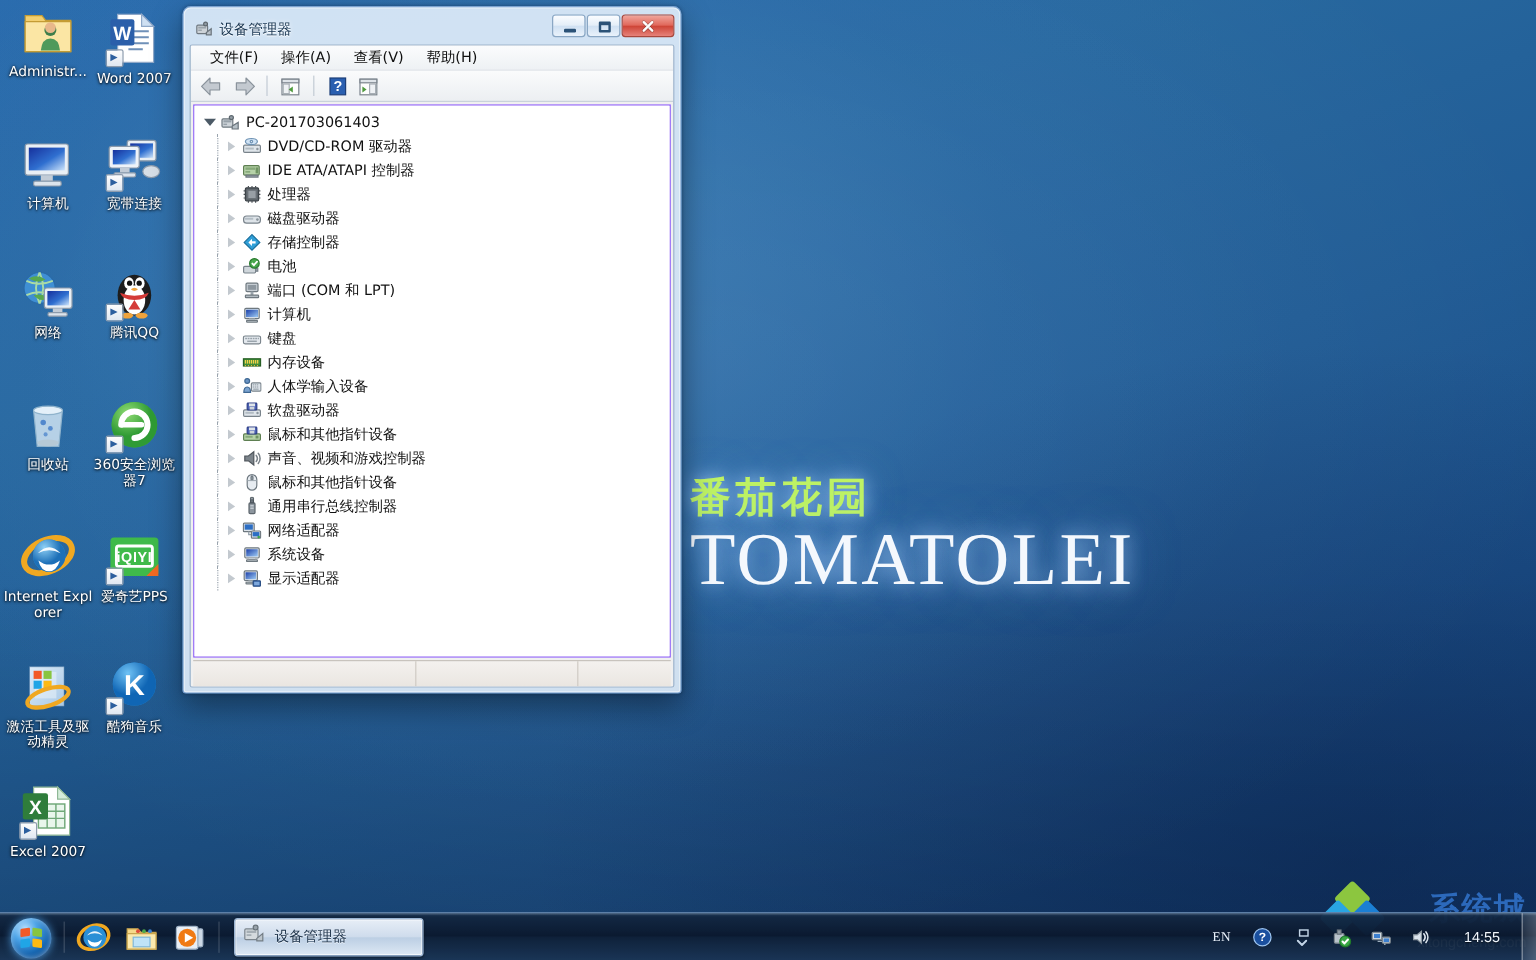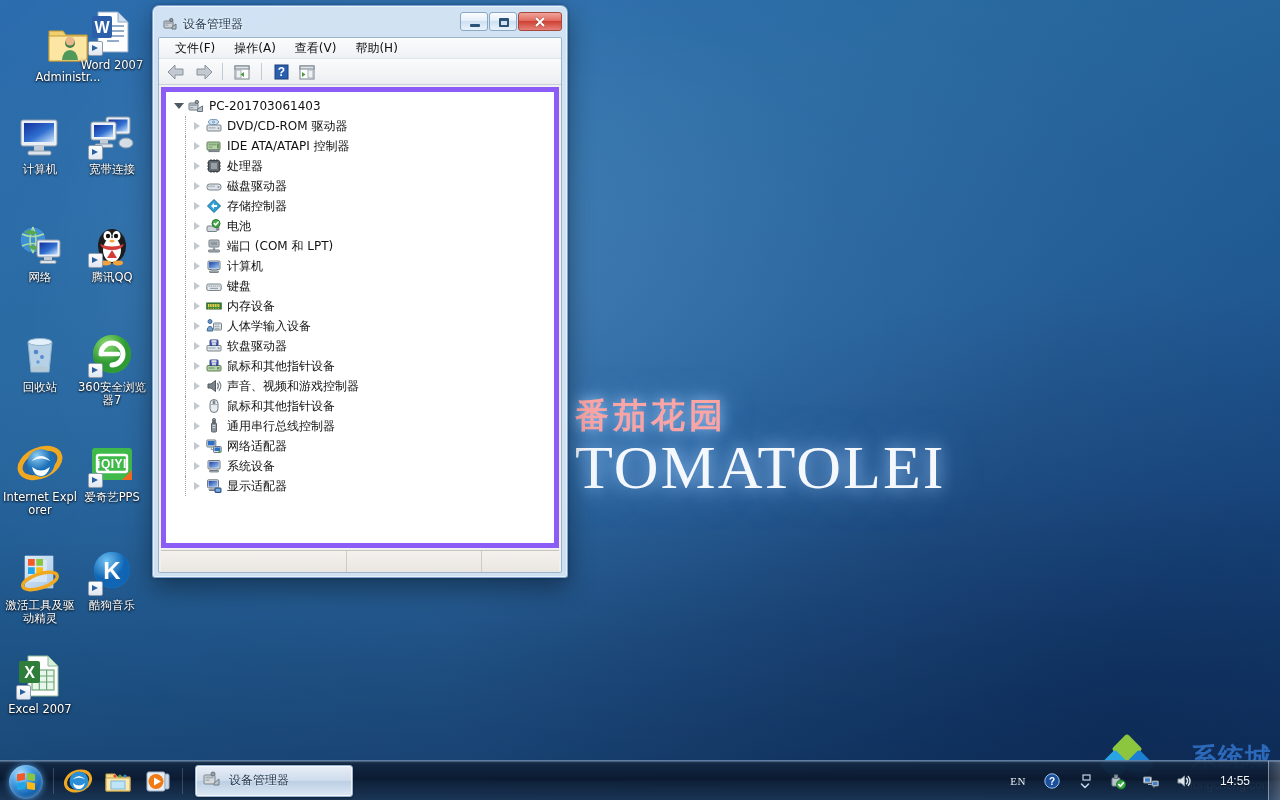--- a/index.html
+++ b/index.html
@@ -28,21 +28,21 @@
                 linear-gradient(to bottom, rgba(0,0,0,0.0) 60%, rgba(0,0,0,0.18) 100%);
   }
 
   
   #brand {
     position: absolute; left: 575px; top: 398px;
     width: 440px; text-align: left;
     user-select: none; pointer-events: none;
   }
   #brand .cn {
-    font-size: 34px; letter-spacing: 4px; color: #fca5a5;
+    font-size: 34px; letter-spacing: 4px; color: #bef264;
     font-weight: bold; line-height: 1.0;
     text-shadow: 0 0 14px rgba(170,210,255,0.85), 0 0 30px rgba(120,180,250,0.6);
     font-family: "DejaVu Sans", sans-serif;
   }
   #brand .en {
     margin-top: 4px;
     font-size: 62px; letter-spacing: 2px; color: #f4f8fd;
     line-height: 1.0; font-weight: 400;
     text-shadow: 0 0 18px rgba(170,210,255,0.9), 0 0 40px rgba(110,175,250,0.65);
     font-family: Liberation Serif, serif;
@@ -158,21 +158,21 @@
     background: linear-gradient(#fafbfc, #eceff2);
     border-bottom: 1px solid #c9d2db;
     display: flex; align-items: center; padding-left: 6px; gap: 2px;
   }
   .tb-btn { width: 24px; height: 22px; position: relative; cursor: pointer; border-radius: 2px; }
   .tb-sep { width: 1px; height: 17px; background: #c2cbd4; margin: 0 5px; }
 
   #dm-content {
     flex: 1 1 auto; display: flex; min-height: 0;
     background: #ffffff;
-    border: 5px solid #8b5cf6;
+    border: 1px solid #8b5cf6;
     margin: 2px 2px 0 2px;
     overflow: hidden;
   }
   #dm-tree {
     flex: 1 1 auto; overflow: auto; padding: 4px 0 0 6px;
     background: #fff;
   }
   .tree-row {
     display: flex; align-items: center; height: 20px;
     font-size: 12px; color: #111; white-space: nowrap;
@@ -283,21 +283,21 @@
 <div id="wallpaper">
   <div id="wall-vignette"></div>
 </div>
 
 <div id="brand">
   <div class="cn">番茄花园</div>
   <div class="en">TOMATOLEI</div>
 </div>
 
 <div id="desktop-icons">
-    <div class="desk-icon" style="left: 2px; top: 20px; margin-left: 28px;">
+    <div class="desk-icon" style="left: 2px; top: 2px;">
       <div class="glyph"><svg width="48" height="48" viewBox="0 0 48 48">
           <path d="M5 11 h14 l3 4 h21 v26 h-38 Z" fill="#f2cf6f" stroke="#c49c34"></path>
           <path d="M5 16 h38 v25 h-38 Z" fill="#fbe6a4" stroke="#c49c34"></path>
           <circle cx="26" cy="23" r="5" fill="#3f7f4a"></circle>
           <path d="M18 40 q1 -10 8 -10 q7 0 8 10 Z" fill="#4f9a5b"></path>
           <circle cx="26" cy="21" r="4.5" fill="#e8b88a"></circle>
         </svg></div>
       <div class="label">Administr...</div>
     </div>
     <div class="desk-icon" style="left: 74px; top: 8px;">

